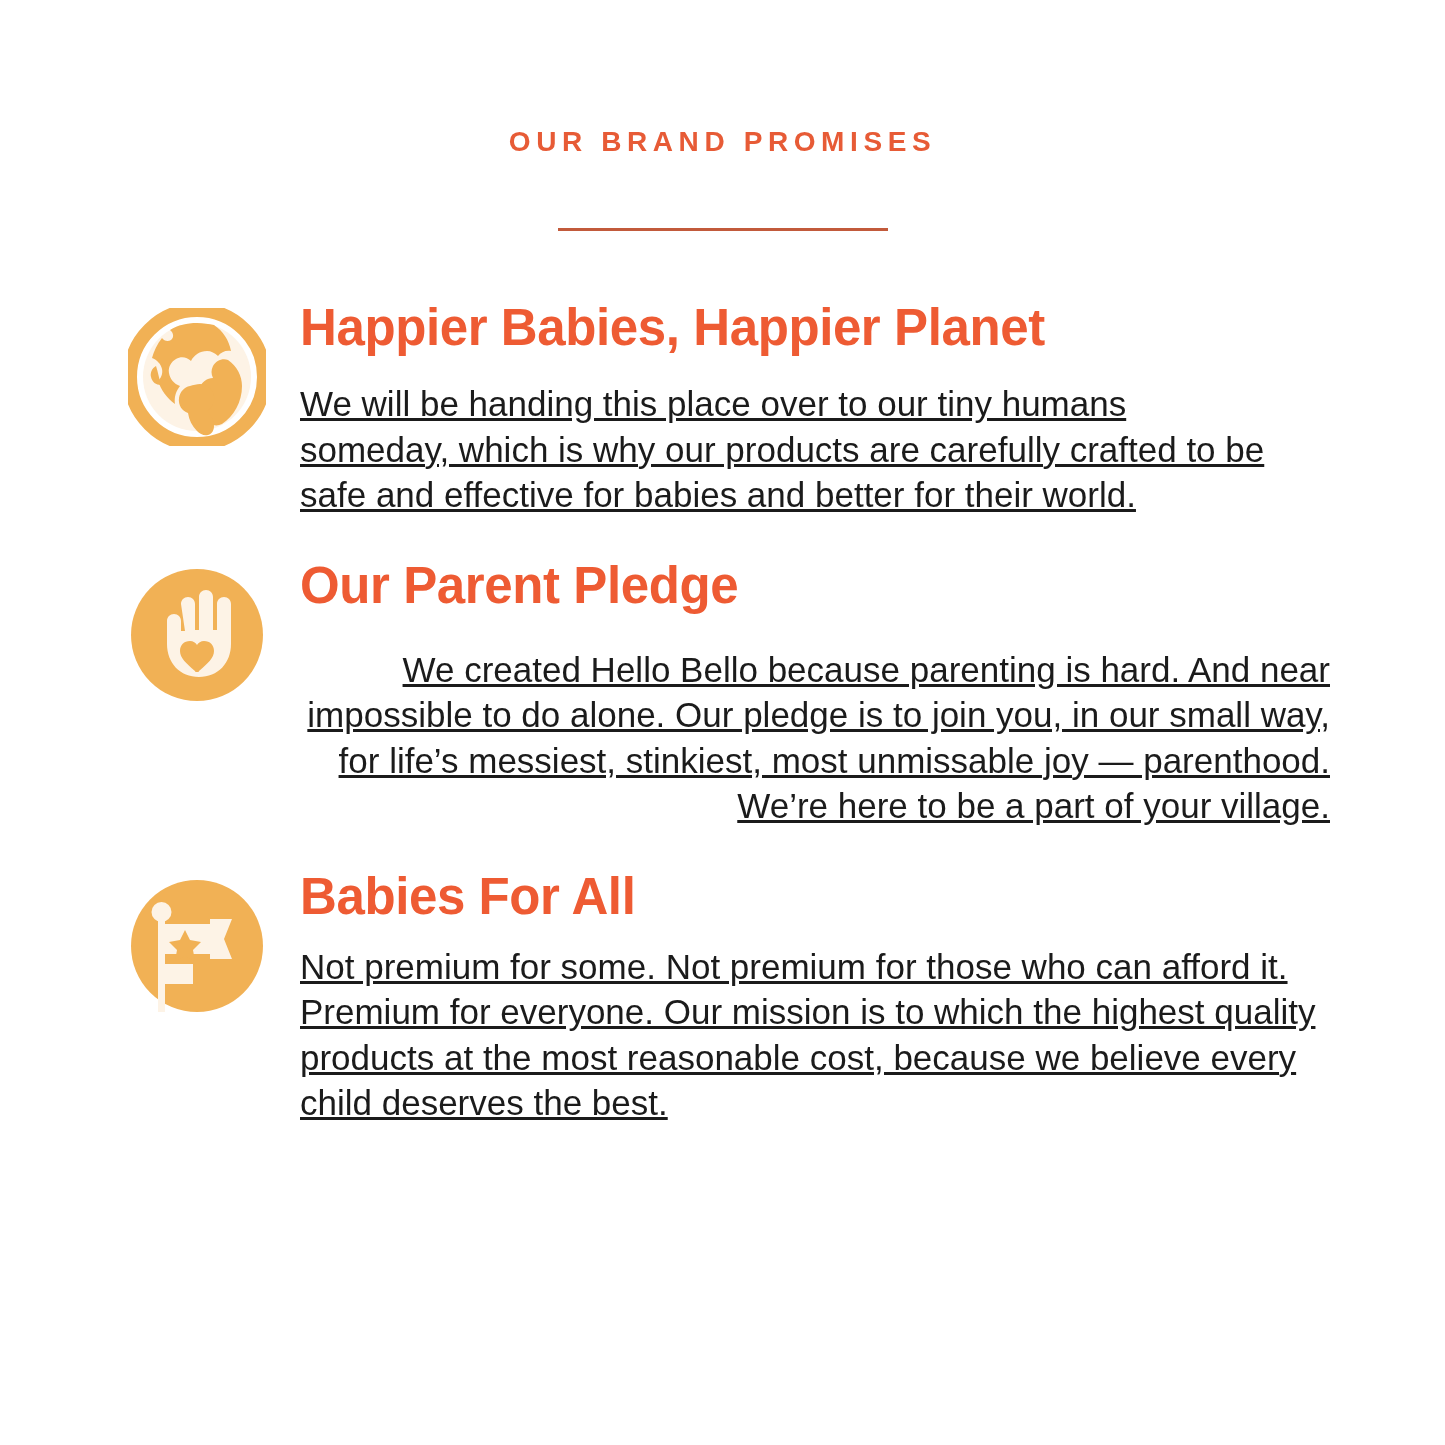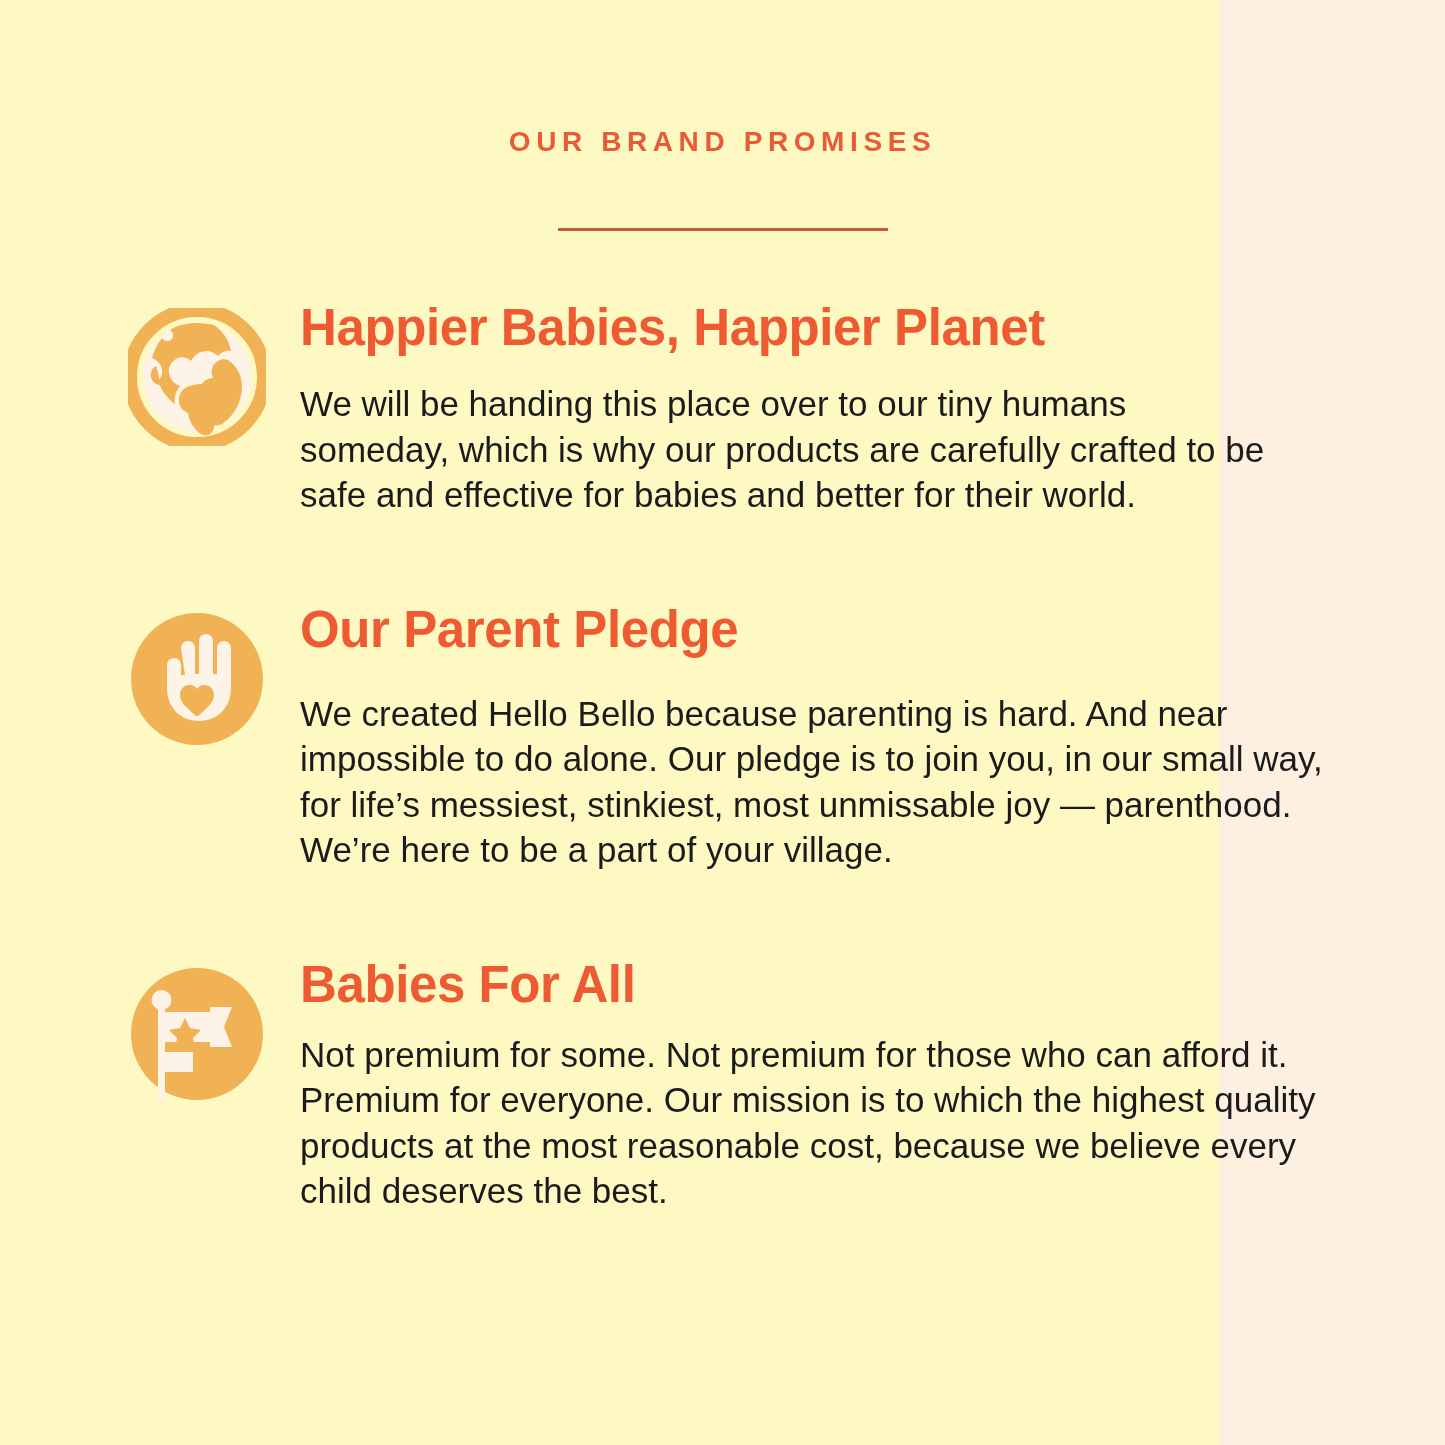--- a/index.html
+++ b/index.html
@@ -8,23 +8,23 @@
   }
   body {
     width: 1445px;
     height: 1445px;
     background: #FDF0E1;
     font-family: "Liberation Sans", sans-serif;
     overflow: hidden;
   }
   .page {
     position: relative;
-    width: 1219px;
+    width: 1445px;
     height: 1445px;
-    background: #fef9c3;
+    background: #ffffff;
     box-sizing: border-box;
   }
 
   
   .eyebrow {
     position: absolute;
     top: 128px;
     left: 0;
     width: 1445px;
     text-align: center;
@@ -53,21 +53,21 @@
   }
   .promise {
     position: relative;
     display: flex;
     align-items: flex-start;
     padding-left: 128px;
     padding-right: 68px;
     box-sizing: border-box;
   }
   .promise + .promise {
-    margin-top: 84px;
+    margin-top: 40px;
   }
   .icon-wrap {
     flex: 0 0 138px;
     width: 138px;
     height: 138px;
     margin-top: 8px;
   }
   .icon-wrap svg {
     display: block;
     width: 138px;
@@ -88,26 +88,27 @@
     font-family: "Liberation Sans", sans-serif;
   }
   .promise-text {
     color: #1B1B1B;
     font-size: 35px;
     line-height: 1.30;
     margin: 0;
     max-width: 1020px;
     font-family: "Liberation Sans", sans-serif;
     font-weight: 400;
+    text-decoration: underline;
   }
 
   
   .promise-1 .promise-text { max-width: 975px; }
   .promise-2 .promise-title { margin-bottom: 34px; }
-  .promise-2 .promise-text { max-width: 1030px; }
+  .promise-2 .promise-text { max-width: 1030px; text-align: right; }
   .promise-3 .promise-title { margin-bottom: 20px; }
   .promise-3 .promise-text { max-width: 1030px; }
 </style>
 </head>
 <body>
 
 <div class="page">
 
   <div class="eyebrow">OUR BRAND PROMISES</div>
 

